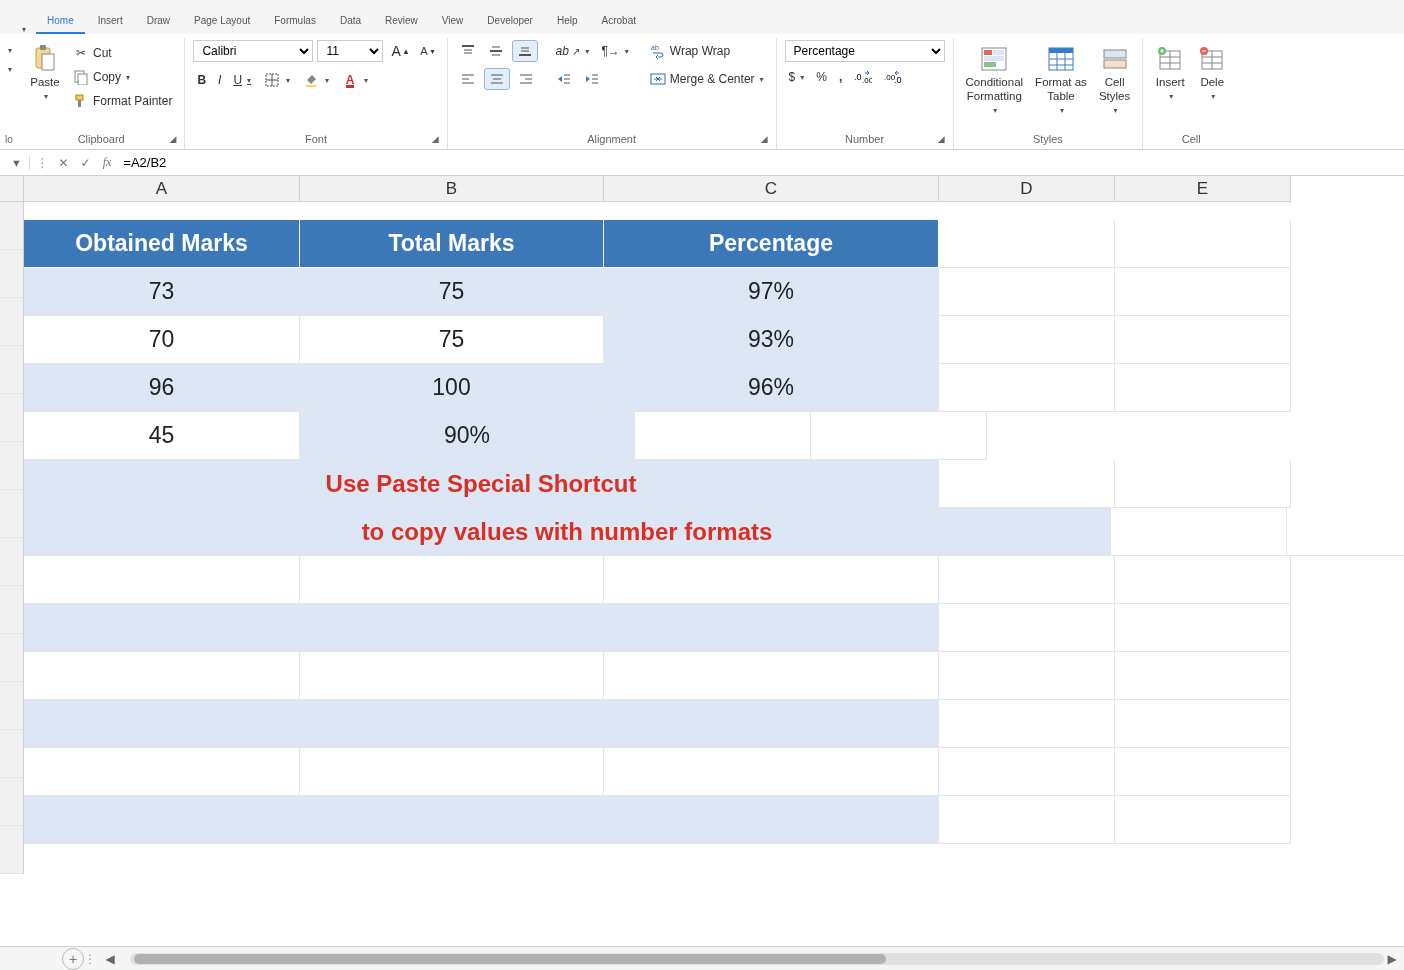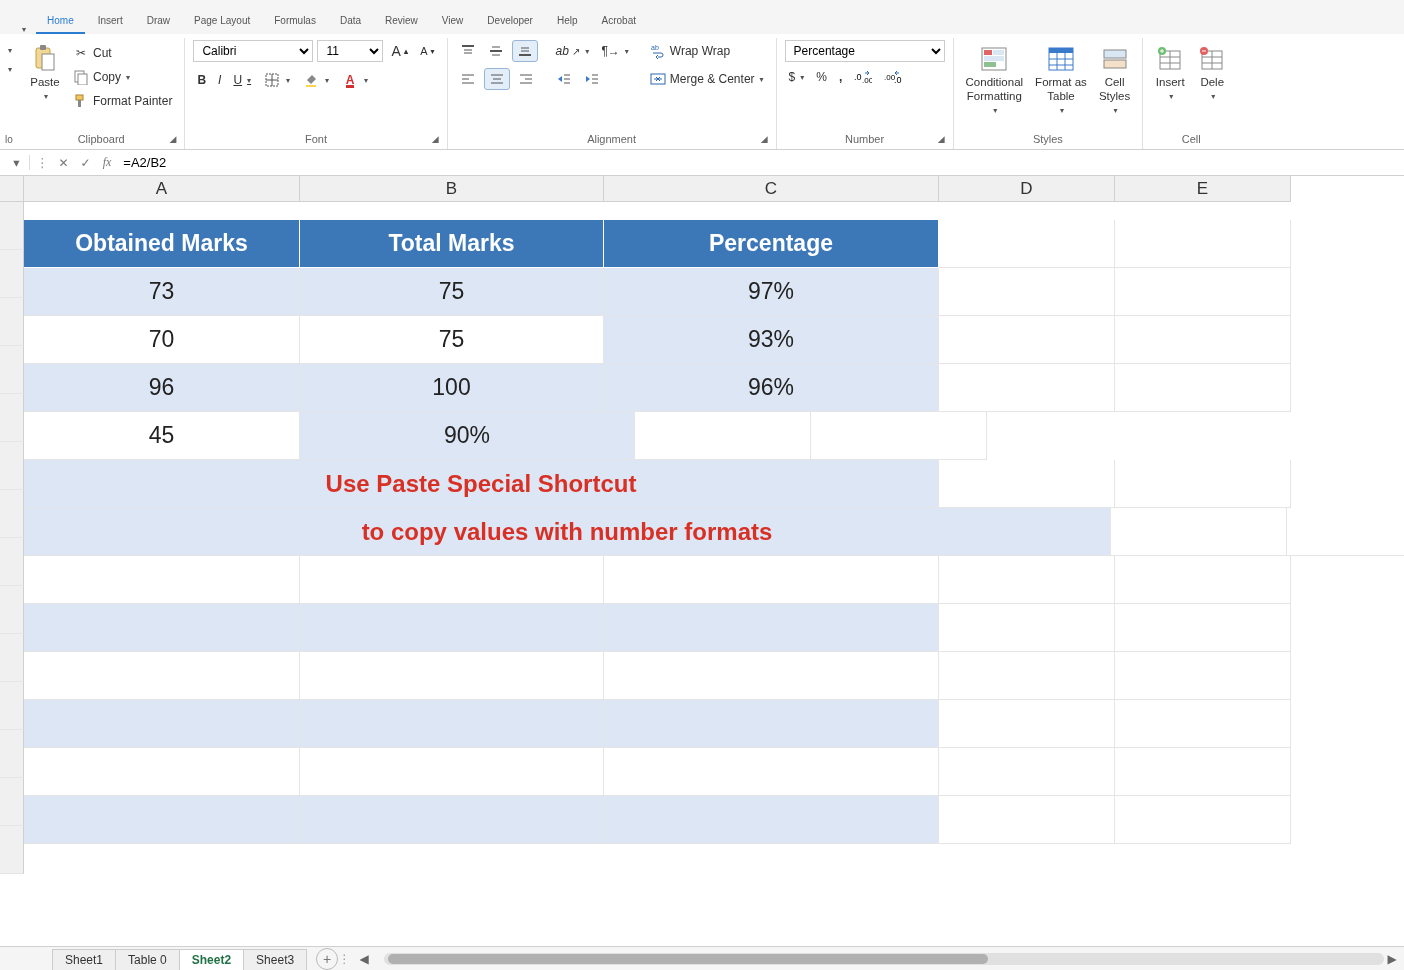--- a/index.html
+++ b/index.html
@@ -524,26 +524,20 @@
         <div class="cell banded" style="width: 304px; height: 48px;"></div>
         <div class="cell banded" style="width: 335px; height: 48px;"></div>
         <div class="cell " style="width: 176px; height: 48px;"></div>
         <div class="cell " style="width: 176px; height: 48px;"></div>
       </div>
     </div>
 </div>
 
 <div class="sheet-bar">
   <div class="sheet-spacer"></div>
-  <div style="display:flex;">
-      <div class="sheet-tab">Sheet1</div>
-      <div class="sheet-tab">Table 0</div>
-      <div class="sheet-tab active">Sheet2</div>
-      <div class="sheet-tab">Sheet3</div>
-    </div>
   <div class="new-sheet">+</div>
   <span style="color:#999; margin-left:auto; margin-right:6px;">⋮</span>
   <span class="scroll-arrow">◀</span>
   <div class="scroll-track">
       <div class="scroll-thumb"></div>
     </div>
   <span class="scroll-arrow">▶</span>
 </div>
 
 </body></html>

